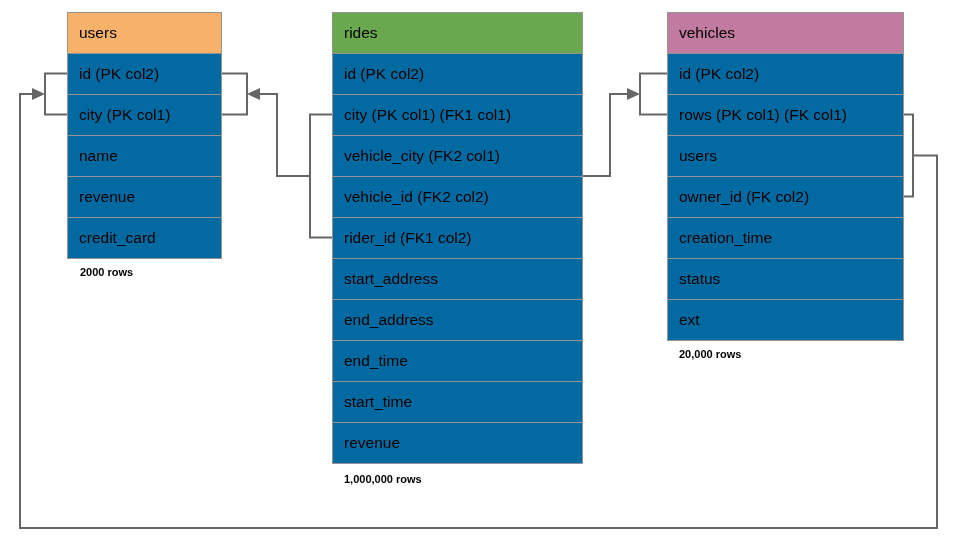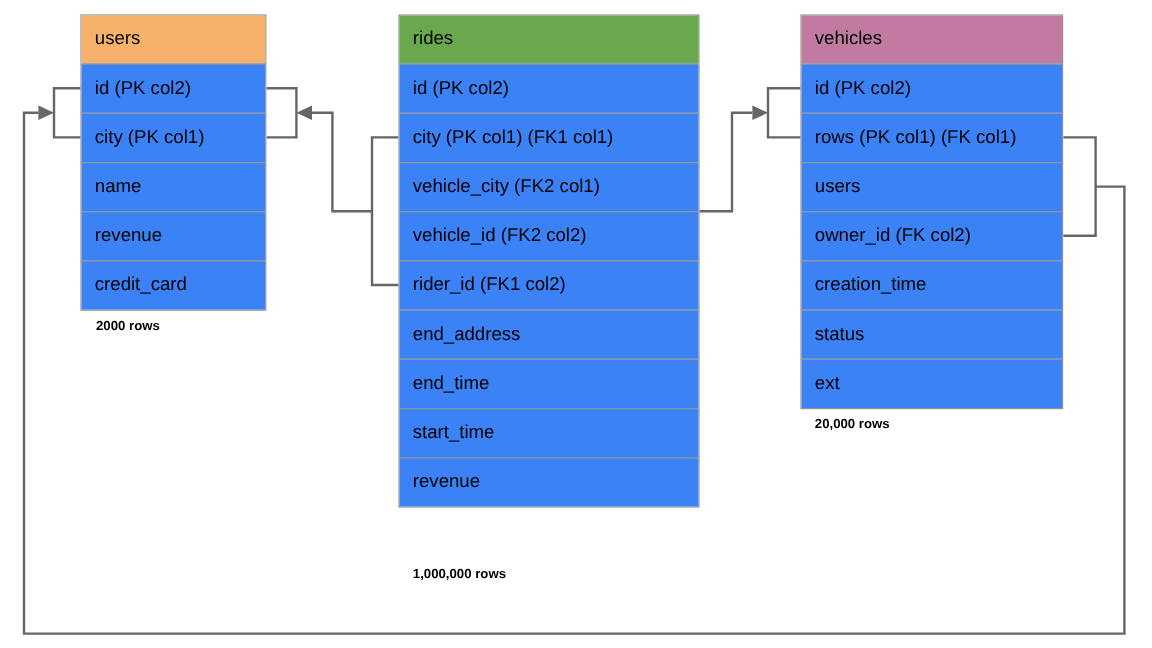--- a/index.html
+++ b/index.html
@@ -38,32 +38,32 @@
   }
   .trow {
     height: 41px;
     line-height: 40px;
     border-top: 1px solid #949494;
     padding: 0 11px;
     font-size: 15.5px;
     white-space: nowrap;
     overflow: hidden;
     box-sizing: border-box;
-    background: #3b82f6;
+    background: #0369a1;
   }
   .caption {
     position: absolute;
     z-index: 2;
     font-size: 11px;
     white-space: nowrap;
     font-weight: bold;
   }
   #table-users    { left: 67px;  top: 12px; width: 155px; }
   #table-rides    { left: 332px; top: 12px; width: 251px; }
-  #table-vehicles { left: 667px; top: 12px; width: 219px; }
+  #table-vehicles { left: 667px; top: 12px; width: 237px; }
   #caption-users    { left: 80px;  top: 266px; }
   #caption-rides    { left: 344px; top: 473px; }
   #caption-vehicles { left: 679px; top: 348px; }
 </style>
 </head>
 <body>
 
 <div id="canvas">
 
   <svg class="connectors" width="960" height="540" viewBox="0 0 960 540">
@@ -100,20 +100,21 @@
   </div>
   <div class="caption" id="caption-users">2000 rows</div>
 
   <div class="table" id="table-rides">
     <div class="thead" style="background-color: rgb(106, 168, 79);">rides</div>
     <div class="trow">id (PK col2)</div>
     <div class="trow">city (PK col1) (FK1 col1)</div>
     <div class="trow">vehicle_city (FK2 col1)</div>
     <div class="trow">vehicle_id (FK2 col2)</div>
     <div class="trow">rider_id (FK1 col2)</div>
+    <div class="trow">start_address</div>
     <div class="trow">end_address</div>
     <div class="trow">end_time</div>
     <div class="trow">start_time</div>
     <div class="trow">revenue</div>
   </div>
   <div class="caption" id="caption-rides">1,000,000 rows</div>
 
   <div class="table" id="table-vehicles">
     <div class="thead" style="background-color: rgb(194, 123, 160);">vehicles</div>
     <div class="trow">id (PK col2)</div>

